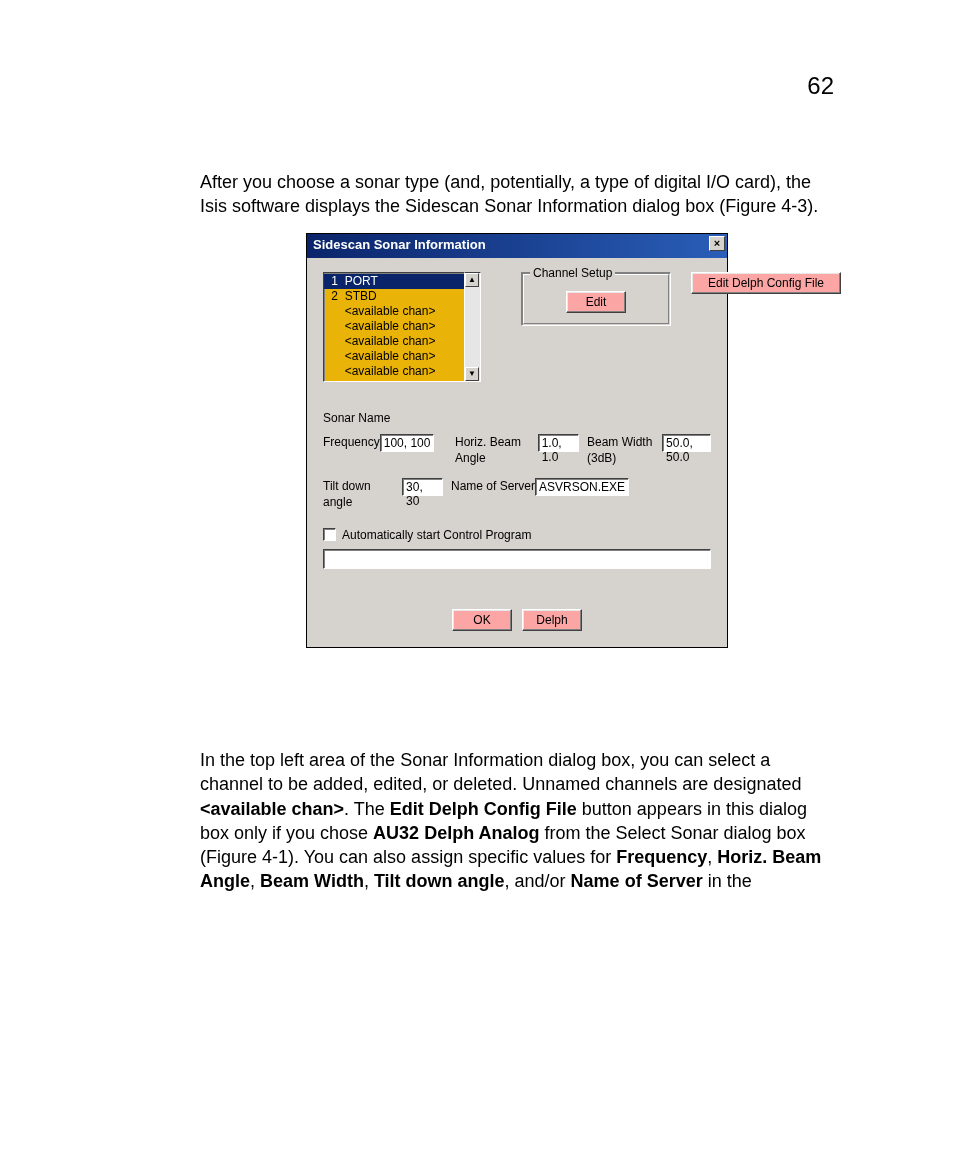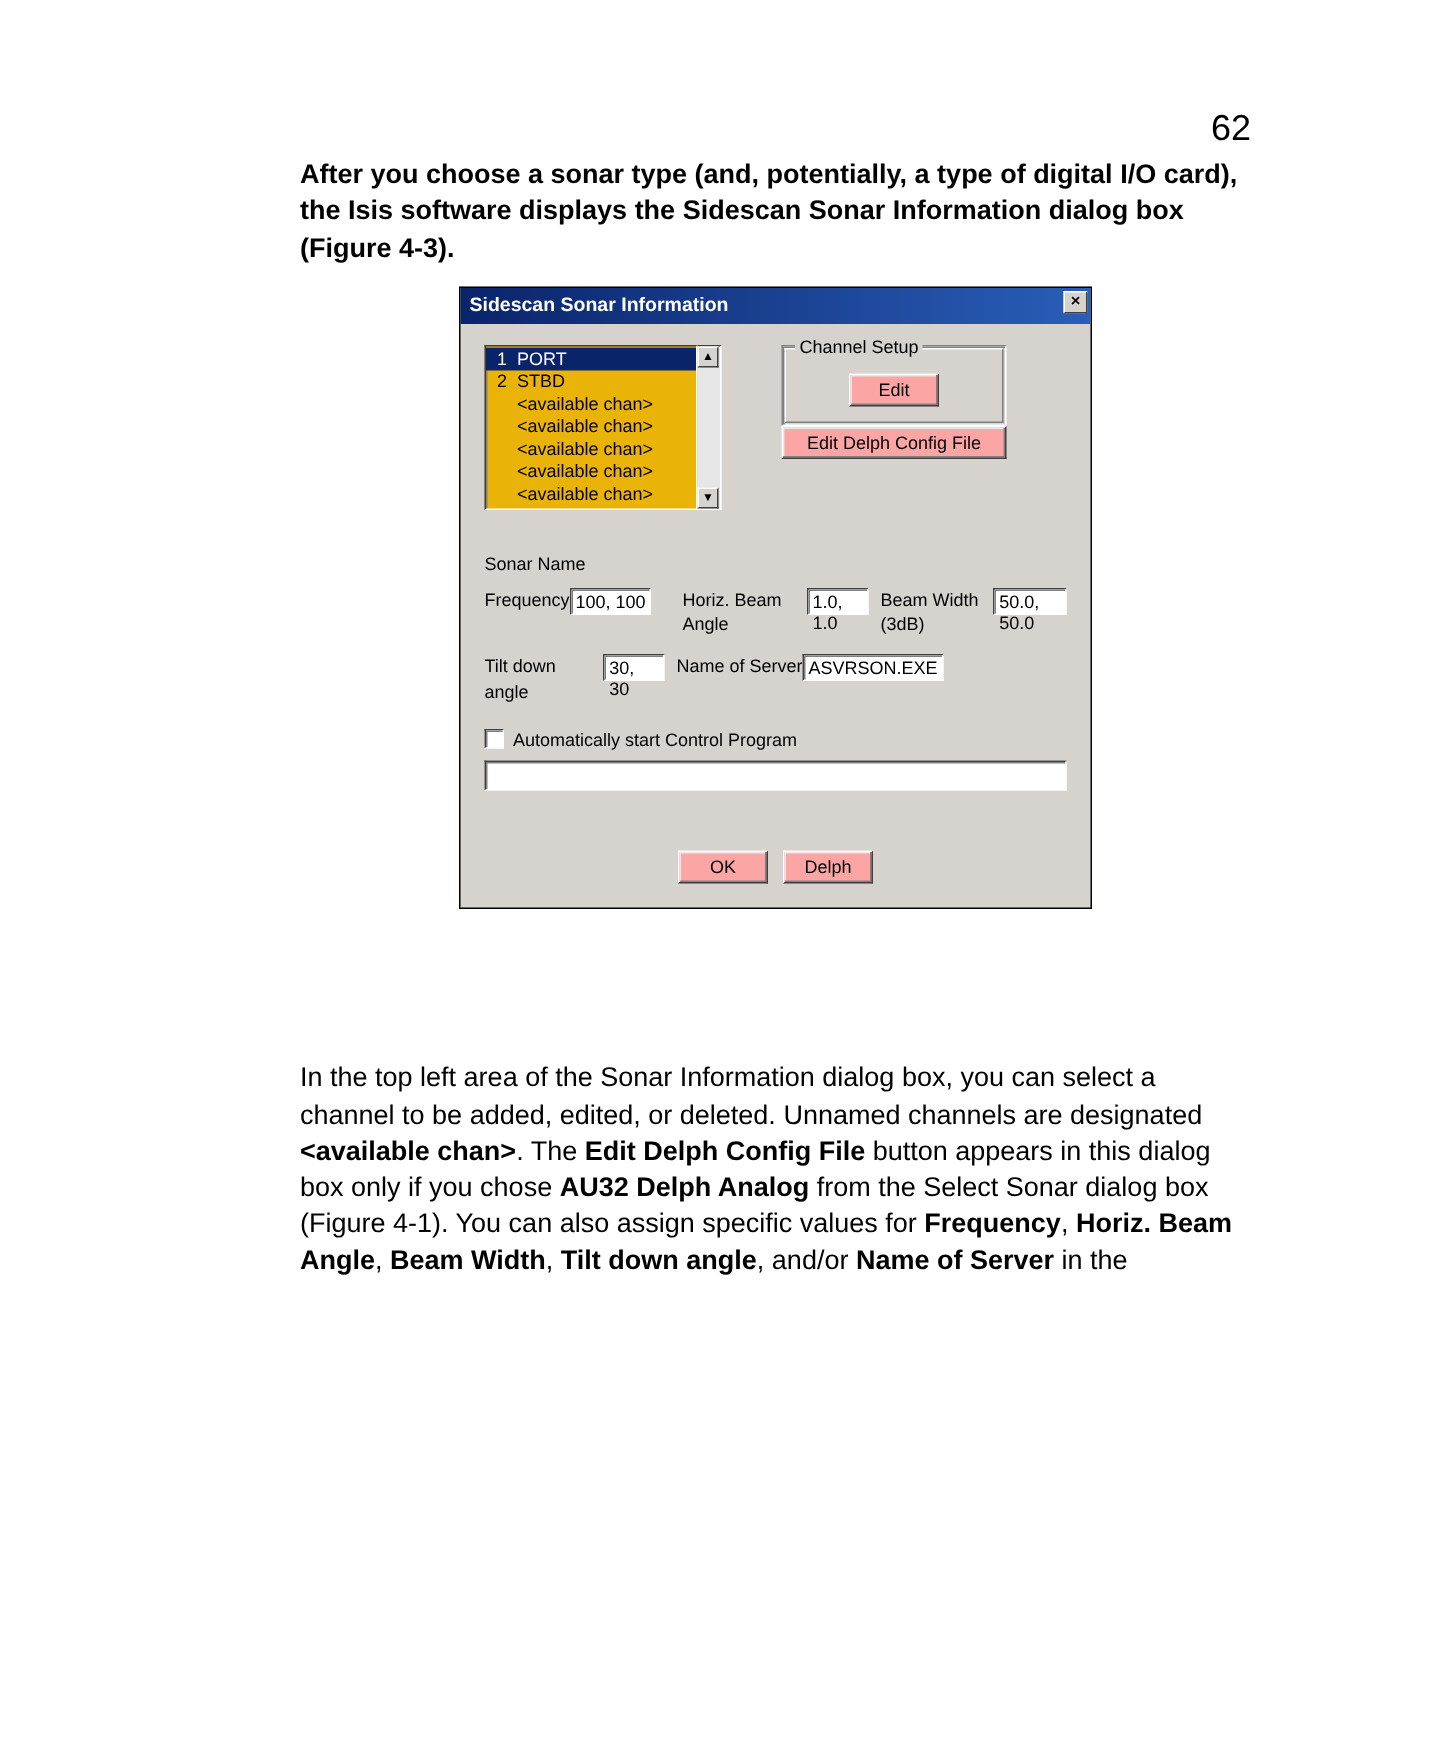--- a/index.html
+++ b/index.html
@@ -18,23 +18,22 @@
     font-size: 18px;
     line-height: 1.35;
   }
   .page-number {
     position: absolute;
     top: 70px;
     right: 120px;
     font-size: 24px;
   }
   .intro {
-    margin-top: 44px;
+    margin-top: 110px;
     margin-bottom: 14px;
-    font-weight: bold;
   }
   .dialog-wrap {
     display: flex;
     justify-content: center;
     margin: 8px 0 8px 0;
   }
 
   
   .dialog {
     width: 420px;
@@ -132,21 +131,22 @@
     font-size: 8px;
     text-align: center;
     line-height: 11px;
     color: #000;
     box-sizing: border-box;
   }
   
   .right-top {
     flex: 1;
     display: flex;
-    flex-direction: column;
+    flex-direction: row;
+    gap: 20px;
   }
   .groupbox {
     position: relative;
     border: 1px solid #fff;
     box-shadow: inset 1px 1px 0 #808080, 1px 1px 0 #808080 inset;
     border-top: 1px solid #808080;
     border-left: 1px solid #808080;
     border-right: 1px solid #fff;
     border-bottom: 1px solid #fff;
     padding: 18px 12px 12px 12px;

